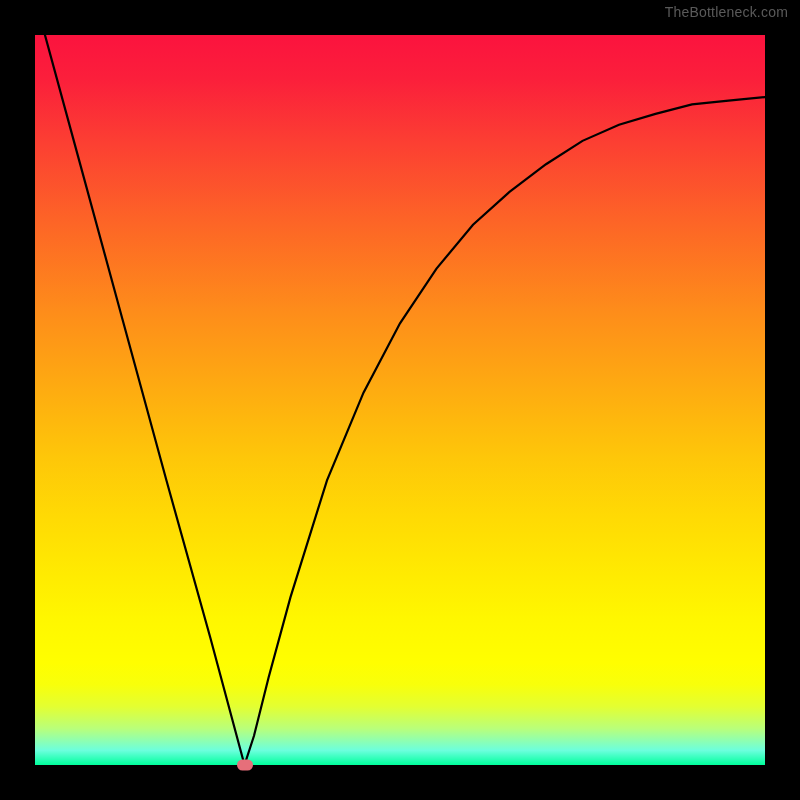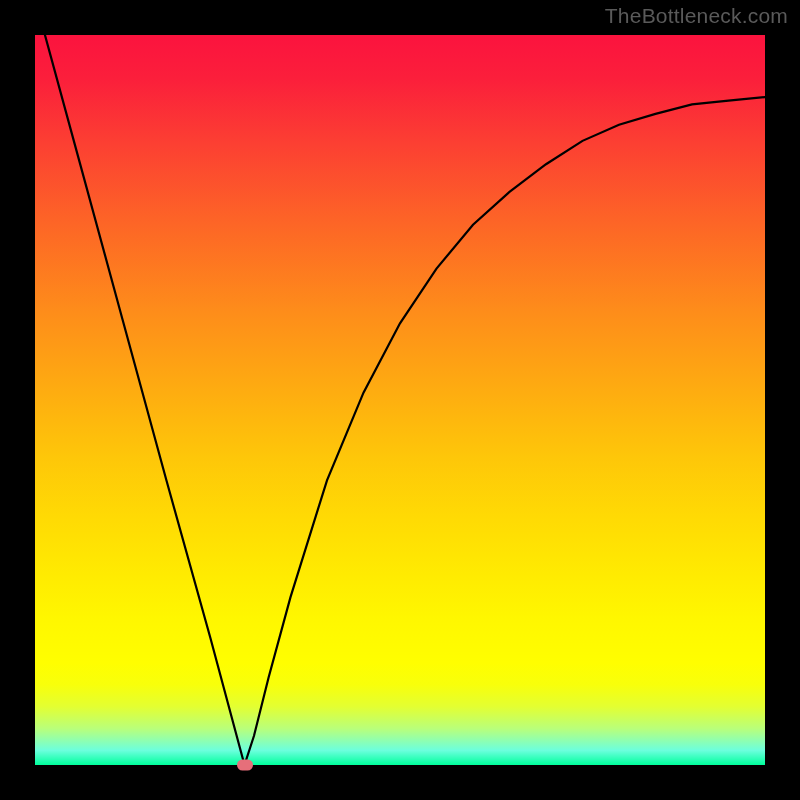--- a/index.html
+++ b/index.html
@@ -56,21 +56,21 @@
     height: 11px;
     border-radius: 6px;
     background: #e66f7a;
     transform: translate(-50%, -50%);
   }
   .watermark {
     position: absolute;
     top: 4px;
     right: 12px;
     color: #5a5a5a;
-    font-size: 21px;
+    font-size: 14px;
     letter-spacing: 0.2px;
     font-weight: 500;
   }
 </style>
 </head>
 <body>
 
 <div class="frame">
 
   <div class="watermark">TheBottleneck.com</div>

